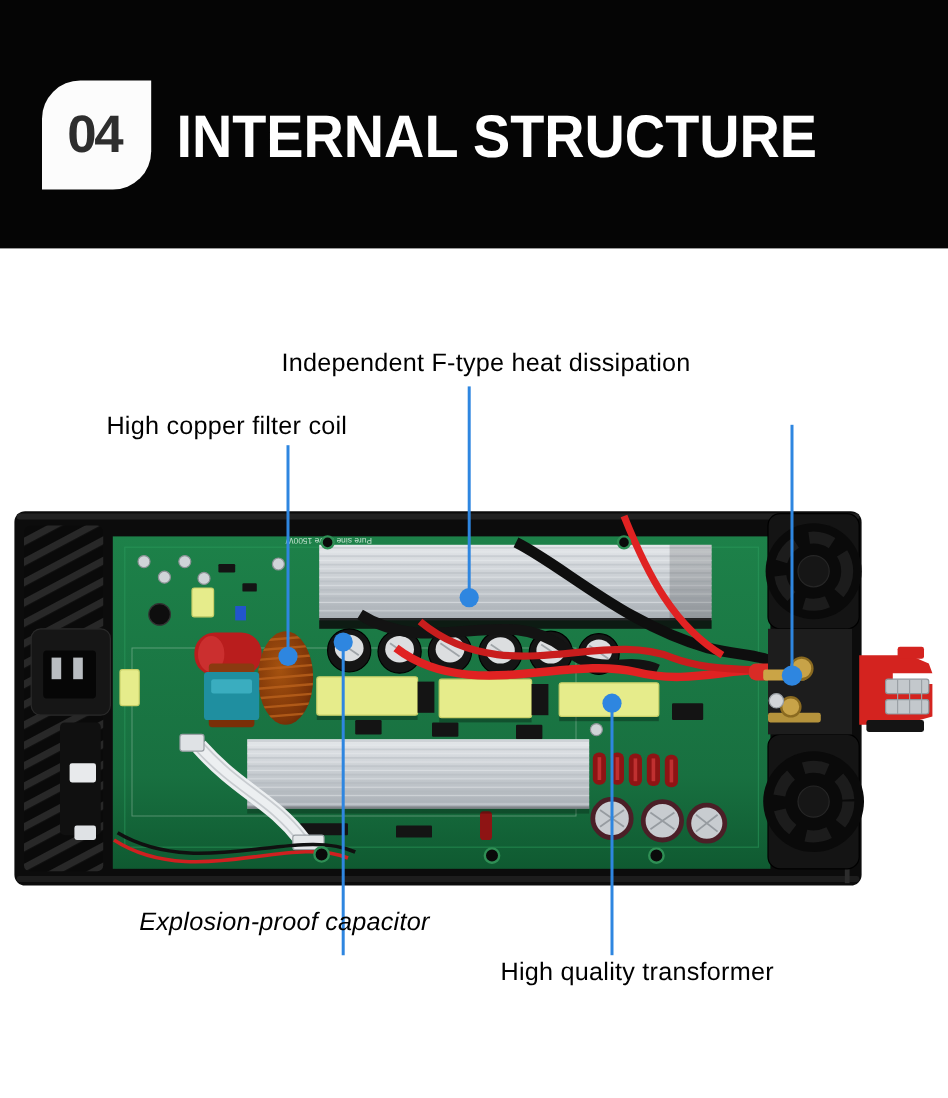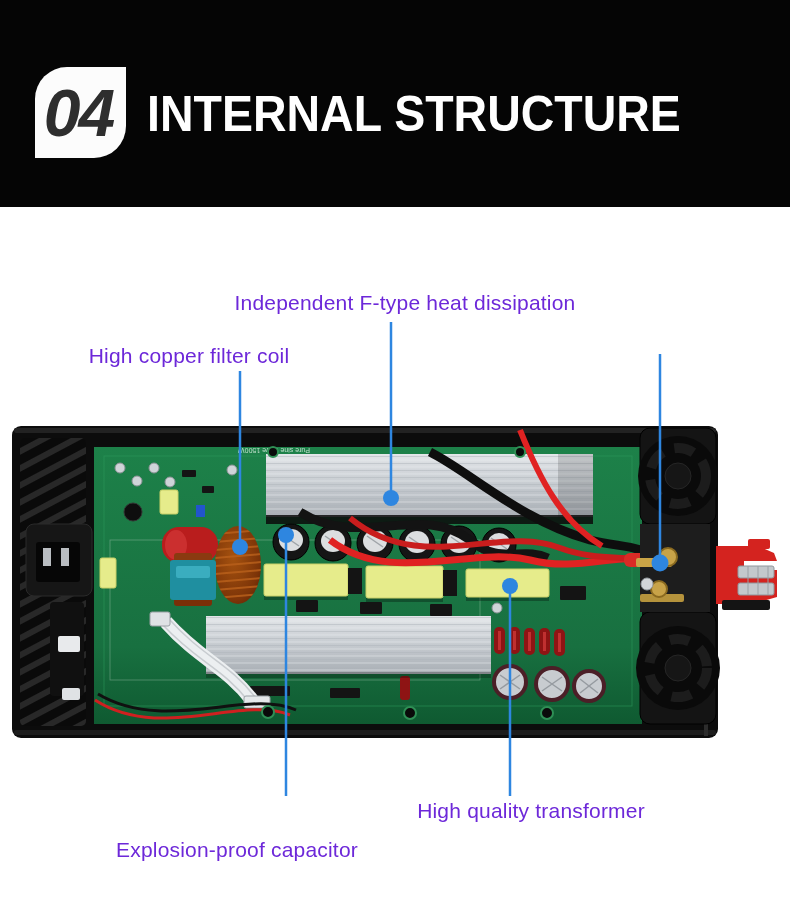--- a/index.html
+++ b/index.html
@@ -2,32 +2,32 @@
 <html><head>
 <meta charset="utf-8">
 <style>
   html,body{margin:0;padding:0;background:#ffffff;}
   .page{position:relative;width:790px;height:915px;background:#ffffff;overflow:hidden;
         font-family:"Liberation Sans",sans-serif;}
   
   .header-bar{position:absolute;left:0;top:0;width:790px;height:207px;background:#050505;}
   .badge{position:absolute;left:35px;top:67px;width:91px;height:91px;background:#fcfcfc;
          border-radius:32px 0 32px 0;display:flex;align-items:center;justify-content:center;}
-  .badge span{font-size:66px;font-style:italic;font-weight:600;color:#2e2e2e;
+  .badge span{font-size:44px;font-weight:600;color:#2e2e2e;
               letter-spacing:-2px;padding-right:4px;text-align:right;}
   .section-title{position:absolute;left:147px;top:85px;margin:0;color:#ffffff;font-size:50px;
                  font-weight:700;white-space:nowrap;letter-spacing:0px;
                  transform:scaleX(0.93);transform-origin:left center;}
   
   .callout-label{position:absolute;transform:translateX(-50%);white-space:nowrap;
-                 font-size:21px;color:#6d28d9;letter-spacing:0.2px;}
+                 font-size:21px;color:#000000;letter-spacing:0.2px;}
   .lbl-heat{left:405px;top:291px;}
   .lbl-coil{left:189px;top:344px;}
   .lbl-wire{left:665px;top:329px;}
-  .lbl-cap{left:237px;top:838px;}
+  .lbl-cap{left:237px;top:757px;font-style:italic;}
   .lbl-trans{left:531px;top:799px;}
   .photo-svg{position:absolute;left:0;top:0;}
 </style>
 </head>
 <body>
 
 <div class="page">
 
   <div class="header-bar">
     <div class="badge">

